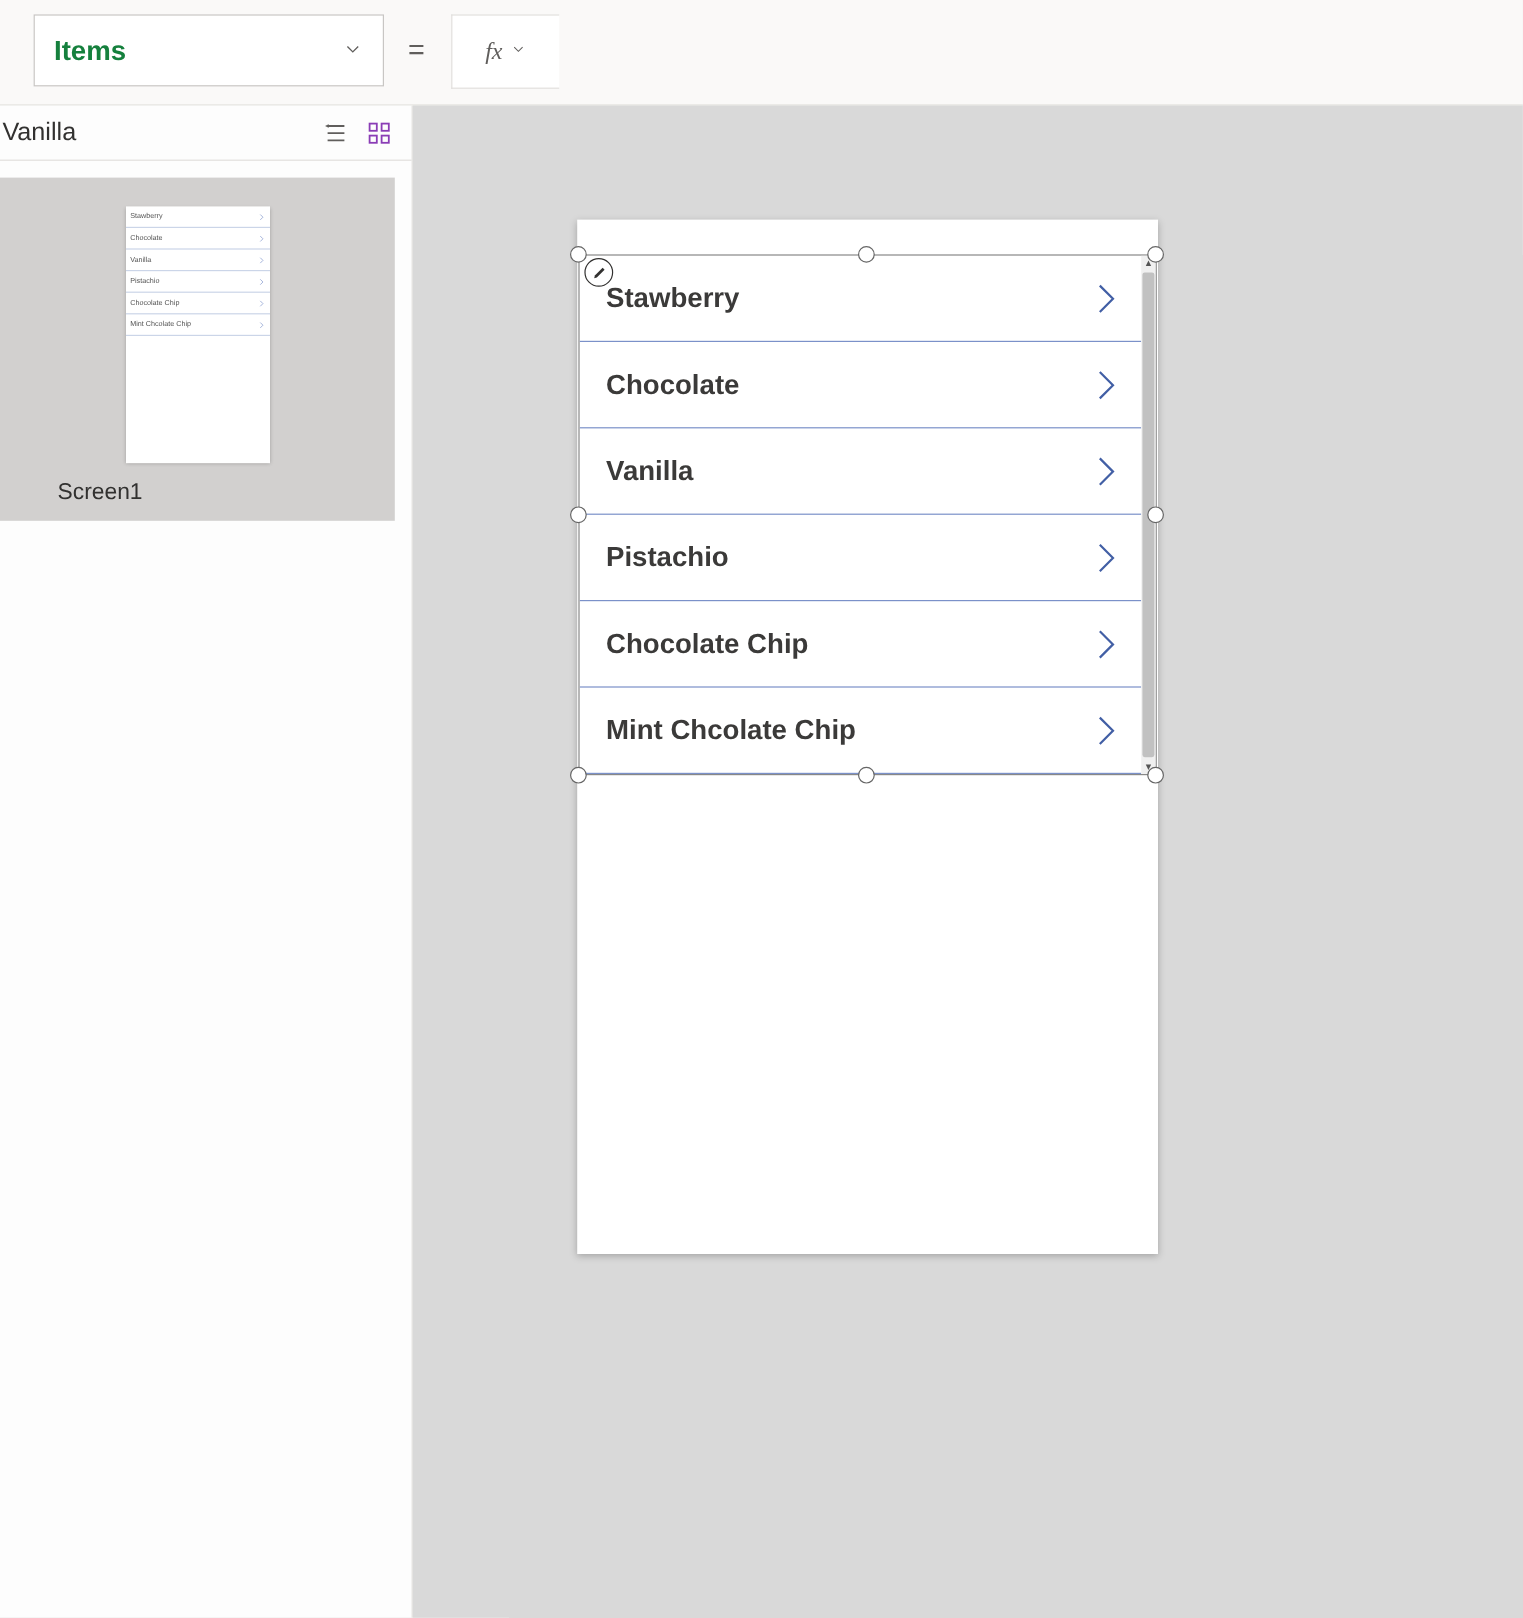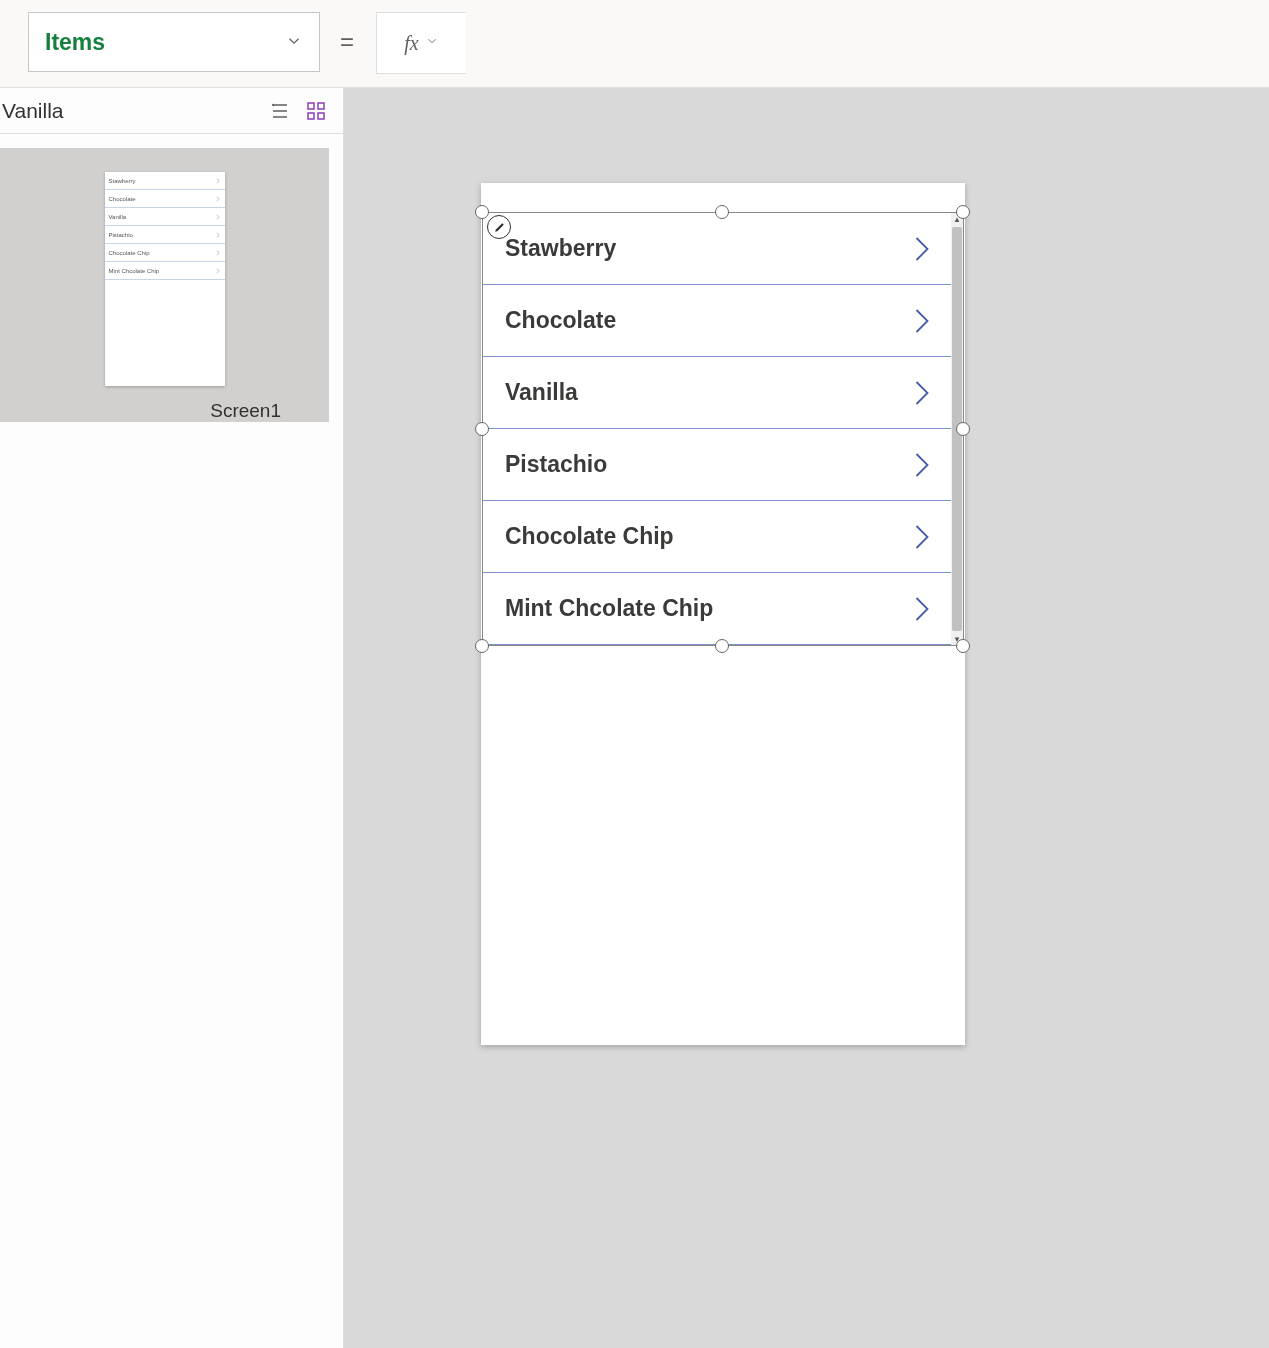--- a/index.html
+++ b/index.html
@@ -104,22 +104,22 @@
   }
   .sidebar-header .title { flex: 1; padding-left: 2px; }
   .sidebar-header .icon-btn {
     width: 30px; height: 30px;
     display: flex; align-items: center; justify-content: center;
     margin-left: 6px;
   }
   .thumb-card {
     margin: 14px 14px 0 0;
     background: #d2d0cf;
-    padding: 24px 48px 0 48px;
-    text-align: right;
+    padding: 24px 48px 12px 48px;
+    text-align: left;
   }
   .thumb-canvas {
     width: 120px; height: 214px;
     margin: 0 auto;
     background: #fff;
     box-shadow: 0 1px 3px rgba(0,0,0,.25);
     position: relative;
   }
   .thumb-list { position: absolute; left:0; right:0; top:0; }
   .thumb-row {

